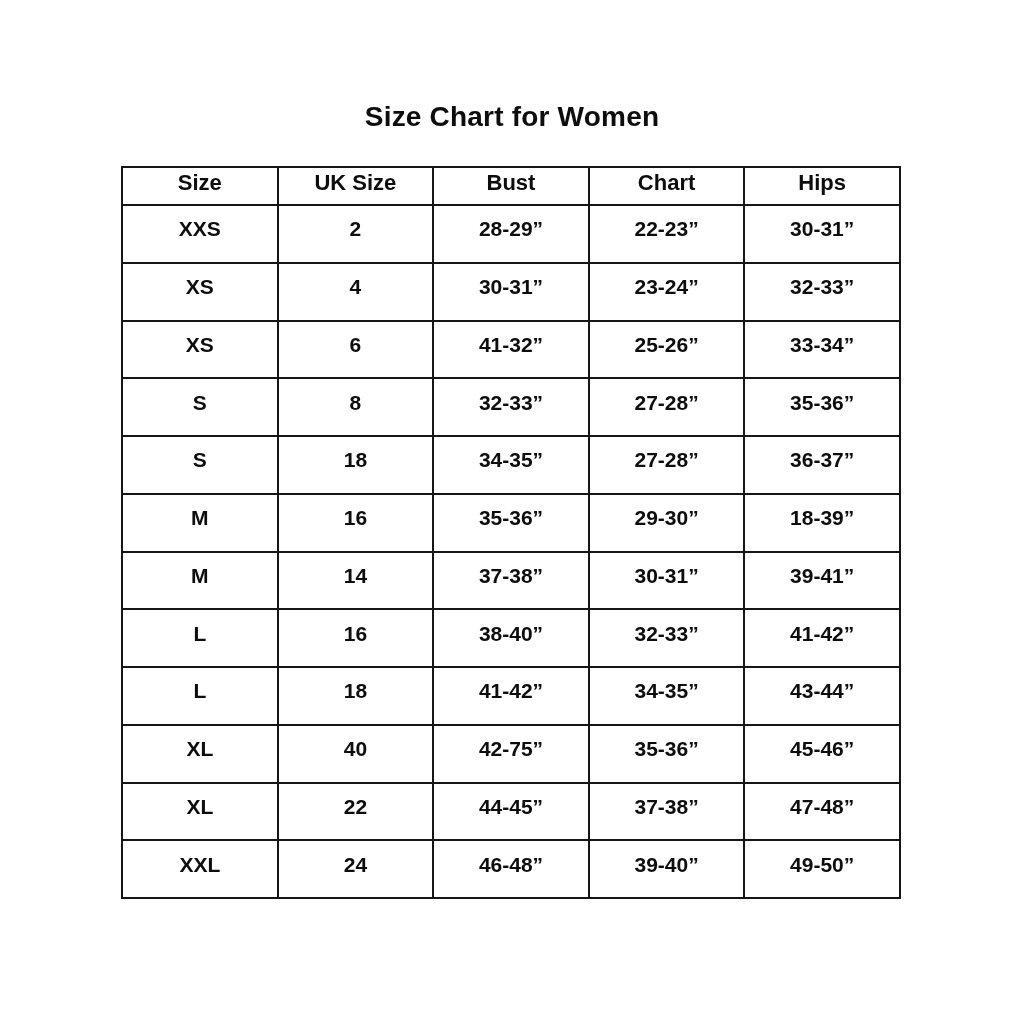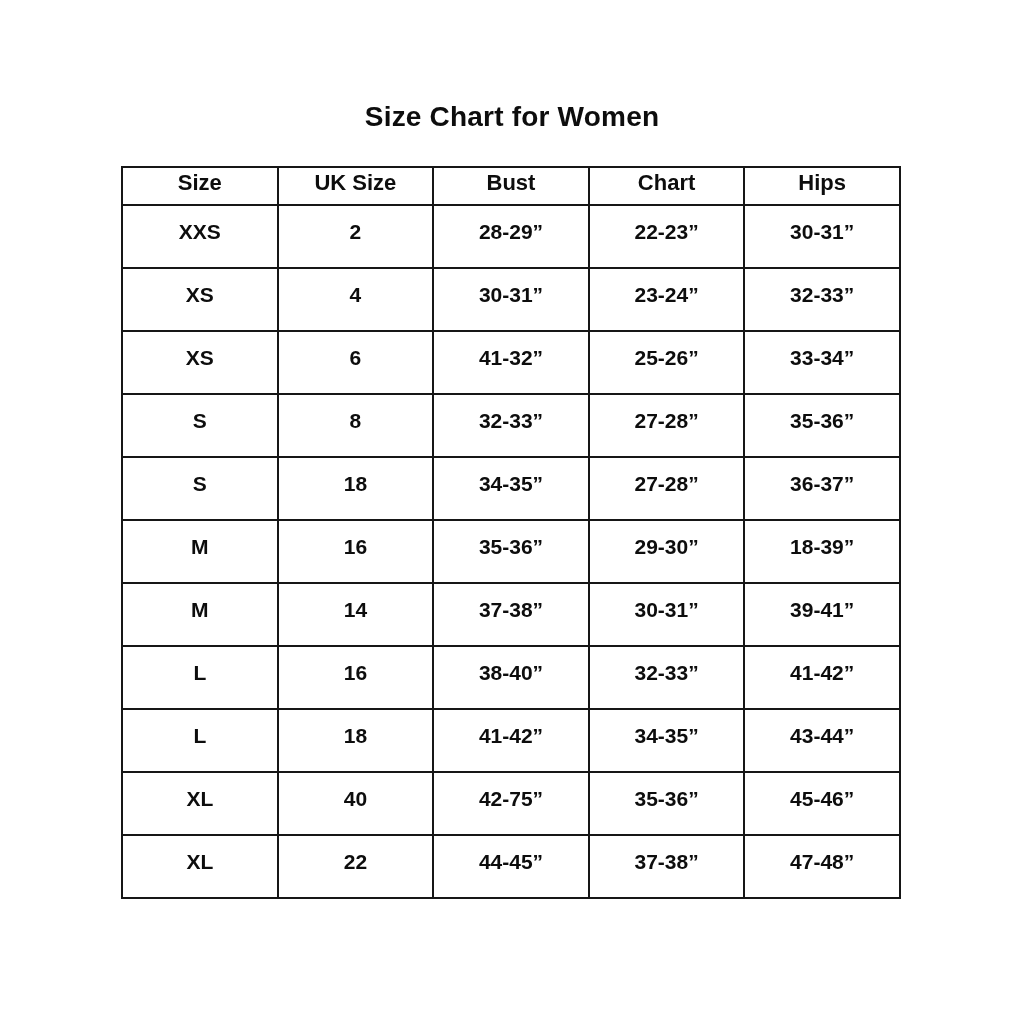--- a/index.html
+++ b/index.html
@@ -138,16 +138,23 @@
           <td>35-36”</td>
           <td>45-46”</td>
         </tr>
         <tr>
           <td>XL</td>
           <td>22</td>
           <td>44-45”</td>
           <td>37-38”</td>
           <td>47-48”</td>
         </tr>
+        <tr>
+          <td>XXL</td>
+          <td>24</td>
+          <td>46-48”</td>
+          <td>39-40”</td>
+          <td>49-50”</td>
+        </tr>
       </tbody>
   </table>
 
 </div>
 
 </body></html>

